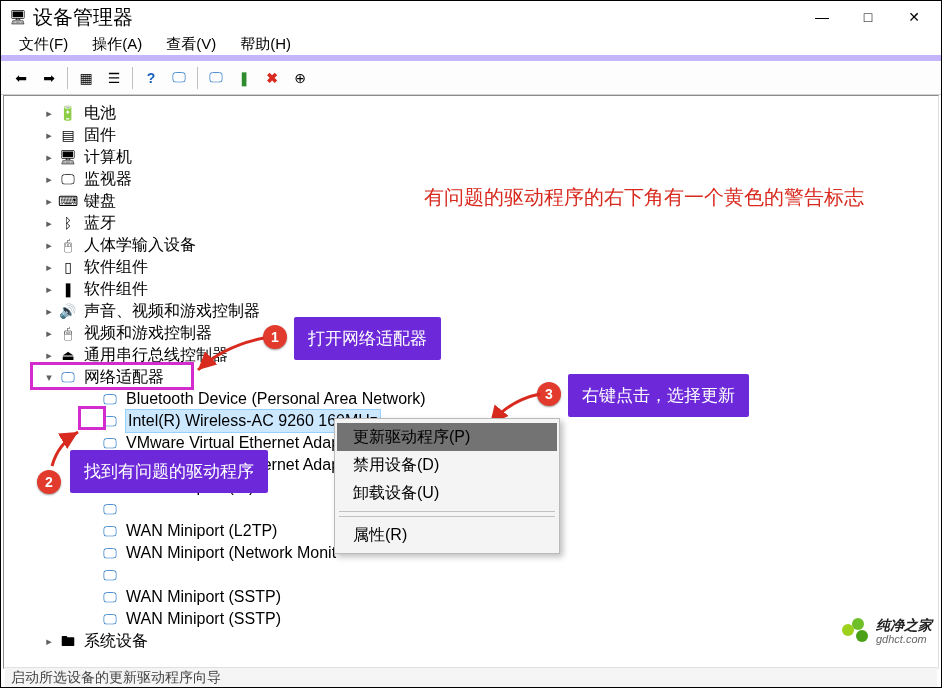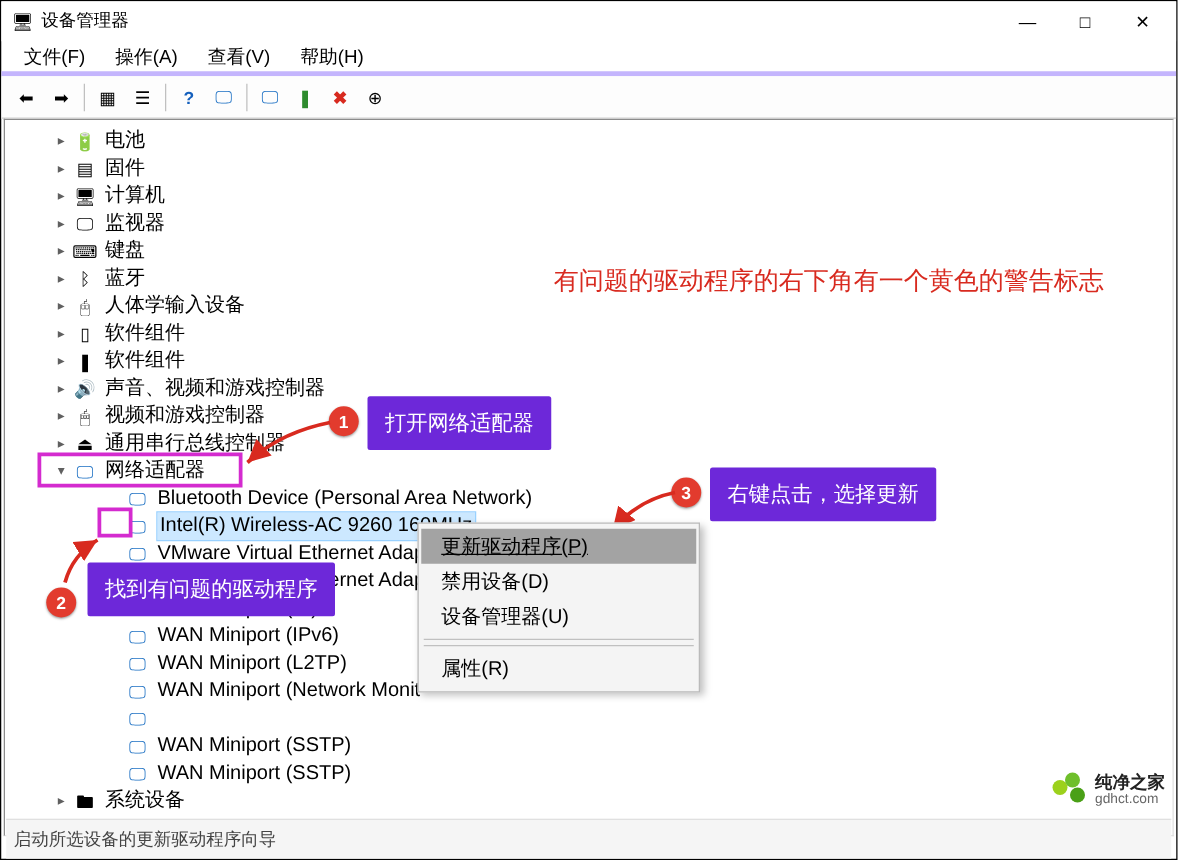--- a/index.html
+++ b/index.html
@@ -15,30 +15,30 @@
   }
   
   .titlebar {
     height: 32px;
     display: flex;
     align-items: center;
     padding: 0 4px 0 8px;
     background: #fff;
   }
   .titlebar .icon-slot { width:18px; height:18px; display:flex; align-items:center; justify-content:center; margin-right:6px; }
-  .titlebar .title { font-size:14px; color:#000; flex:1; }
+  .titlebar .title { font-size:20px; color:#000; flex:1; }
   .winbtns { display:flex; }
   .winbtn { width:46px; height:32px; display:flex; align-items:center; justify-content:center; font-size:14px; color:#000; }
   
   .menubar {
     height: 28px;
     display:flex;
     align-items:center;
     padding: 0 8px;
-    border-bottom:4px solid #c4b5fd;
+    border-bottom:6px solid #c4b5fd;
     gap: 4px;
   }
   .menuitem { padding:3px 10px; font-size:15px; color:#000; }
   
   .toolbar {
     height: 34px;
     display:flex;
     align-items:center;
     padding: 0 6px;
     border-bottom:1px solid #d0d0d0;
@@ -96,44 +96,45 @@
   .ctxmenu {
     position:absolute;
     width: 226px;
     background:#f4f4f4;
     border:1px solid #bababa;
     box-shadow: 3px 3px 6px rgba(0,0,0,0.25);
     padding: 4px 2px;
     font-size:16px;
   }
   .ctxitem { height:28px; display:flex; align-items:center; padding:0 16px; }
-  .ctxitem.hov { background:#a3a3a3;text-decoration:underline; }
+  .ctxitem.hov { background:#737373; }
   .ctxsep { height:1px; background:#c0c0c0; margin:4px 2px; }
   
   .statusbar {
     position:absolute;
     left:4px; bottom:0;
-    height:32px;
+    height:20px;
     font-size:14px;
     color:#444;
     display:flex; align-items:center;
     padding:0 6px;
     width: calc(100% - 8px);
     border-top:1px solid #e0e0e0;
     background:#f5f5f5;
   }
   
   .watermark {
     position:absolute;
     right:6px; bottom:22px;
     display:flex; 
     gap:6px;
     font-size:14px;
     color:#222;
     font-weight:bold;
+    font-style:italic;
   }
   .wm-icon {
     width:28px; height:28px;
     position:relative;
   }
   .wm-icon span {
     position:absolute; width:12px; height:12px; border-radius:50%;
   }
   .wm-text { line-height:14px; }
   .wm-sub { font-size:11px; color:#666; font-weight:normal; }
@@ -282,21 +283,20 @@
     <span class="node-label">VMware Virtual Ethernet Adap</span>
   </div>
       <div class="node indent-2 ">
     <span class="chev none"></span>
     <span class="dev-icon monitor">🖵</span>
     <span class="node-label">WAN Miniport (IP)</span>
   </div>
       <div class="node indent-2 ">
     <span class="chev none"></span>
     <span class="dev-icon monitor">🖵</span>
-    <span class="node-label">WAN Miniport (IPv6)</span>
   </div>
       <div class="node indent-2 ">
     <span class="chev none"></span>
     <span class="dev-icon monitor">🖵</span>
     <span class="node-label">WAN Miniport (L2TP)</span>
   </div>
       <div class="node indent-2 ">
     <span class="chev none"></span>
     <span class="dev-icon monitor">🖵</span>
     <span class="node-label">WAN Miniport (Network Monit</span>
@@ -319,21 +319,21 @@
   <span class="chev closed"></span>
   <span class="dev-icon">🖿</span>
   <span class="node-label">系统设备</span>
 </div>
     </div>
 
   <div class="hl-box" style="left:26px; top:266px; width:164px; height:28px;"></div>
   <div class="hl-box" style="left:74px; top:310px; width:28px; height:24px;"></div>
   <div class="hl-box" style="left:332px; top:325px; width:150px; height:30px;"></div>
 
-  <div class="red-note" style="left:439px; top:88px;margin-top:27px;">有问题的驱动程序的右下角有一个黄色的警告标志</div>
+  <div class="red-note" style="left:420px; top:88px;">有问题的驱动程序的右下角有一个黄色的警告标志</div>
 
   <div class="callout" style="left:259px; top:229px;">1</div>
   <div class="callout-box" style="left:290px; top:221px;">打开网络适配器</div>
   <svg class="arrow" style="left:190px; top:240px;" width="72" height="40">
     <defs>
         <marker id="ah1" markerWidth="8" markerHeight="8" refX="6" refY="3" orient="auto">
           <path d="M0,0 L6,3 L0,6 Z" fill="#d82a1f"></path>
         </marker>
       </defs>
     <path d="M70,2 Q30,10 4,34" stroke="#d82a1f" stroke-width="3" fill="none" marker-end="url(#ah1)"></path>
@@ -357,21 +357,21 @@
         <marker id="ah3" markerWidth="8" markerHeight="8" refX="6" refY="3" orient="auto">
           <path d="M0,0 L6,3 L0,6 Z" fill="#d82a1f"></path>
         </marker>
       </defs>
     <path d="M54,2 Q24,8 4,32" stroke="#d82a1f" stroke-width="3" fill="none" marker-end="url(#ah3)"></path>
   </svg>
 
   <div class="ctxmenu" style="left:330px; top:322px;">
     <div class="ctxitem hov">更新驱动程序(P)</div>
     <div class="ctxitem">禁用设备(D)</div>
-    <div class="ctxitem">设备管理器(U)</div>
+    <div class="ctxitem">卸载设备(U)</div>
     <div class="ctxsep"></div>
     <div class="ctxsep"></div>
     <div class="ctxitem">属性(R)</div>
   </div>
 
   <div class="watermark">
     <div class="wm-icon">
       <span style="left:0;top:6px;background:#9cd11c"></span>
       <span style="left:10px;top:0;background:#6fbf2b"></span>
       <span style="left:14px;top:12px;background:#4aa017"></span>

